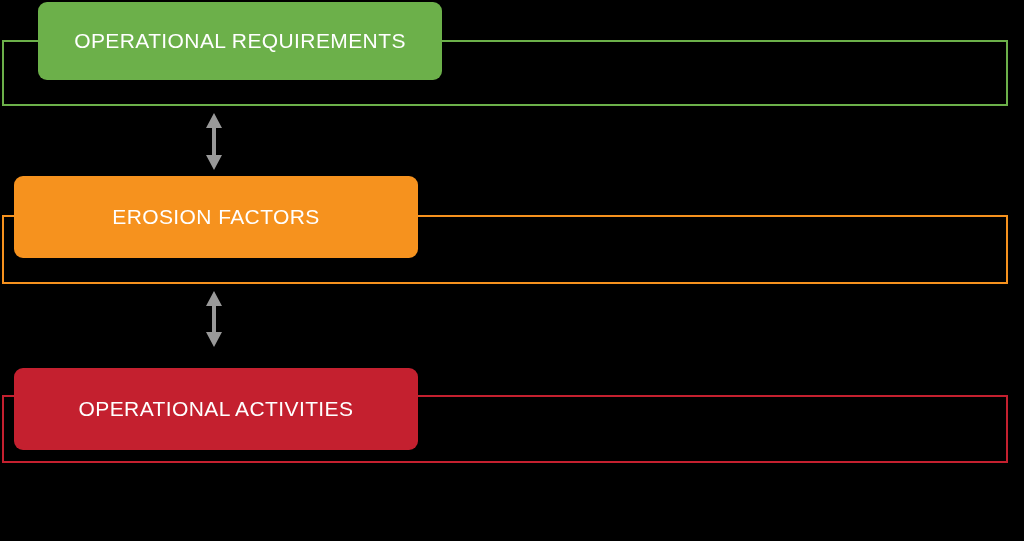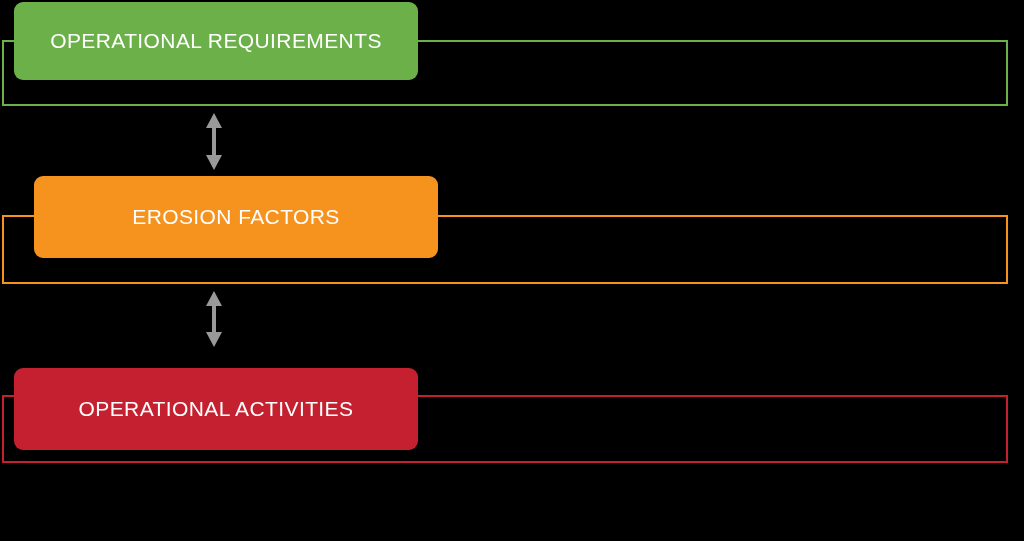--- a/index.html
+++ b/index.html
@@ -39,22 +39,22 @@
     align-items: center;
     justify-content: center;
     color: #ffffff;
     font-size: 21px;
     letter-spacing: 0.4px;
     line-height: 1.1;
     text-align: center;
     white-space: nowrap;
     user-select: none;
   }
-  .node-green  { background: #6cb04a; }
-  .node-orange { background: #f6921e; margin-left: 20px; }
+  .node-green  { background: #6cb04a; margin-left: 24px; }
+  .node-orange { background: #f6921e; }
   .node-red    { background: #c4202f; }
 
   
   .connector {
     position: absolute;
   }
   .connector svg { display: block; }
 </style>
 </head>
 <body>

